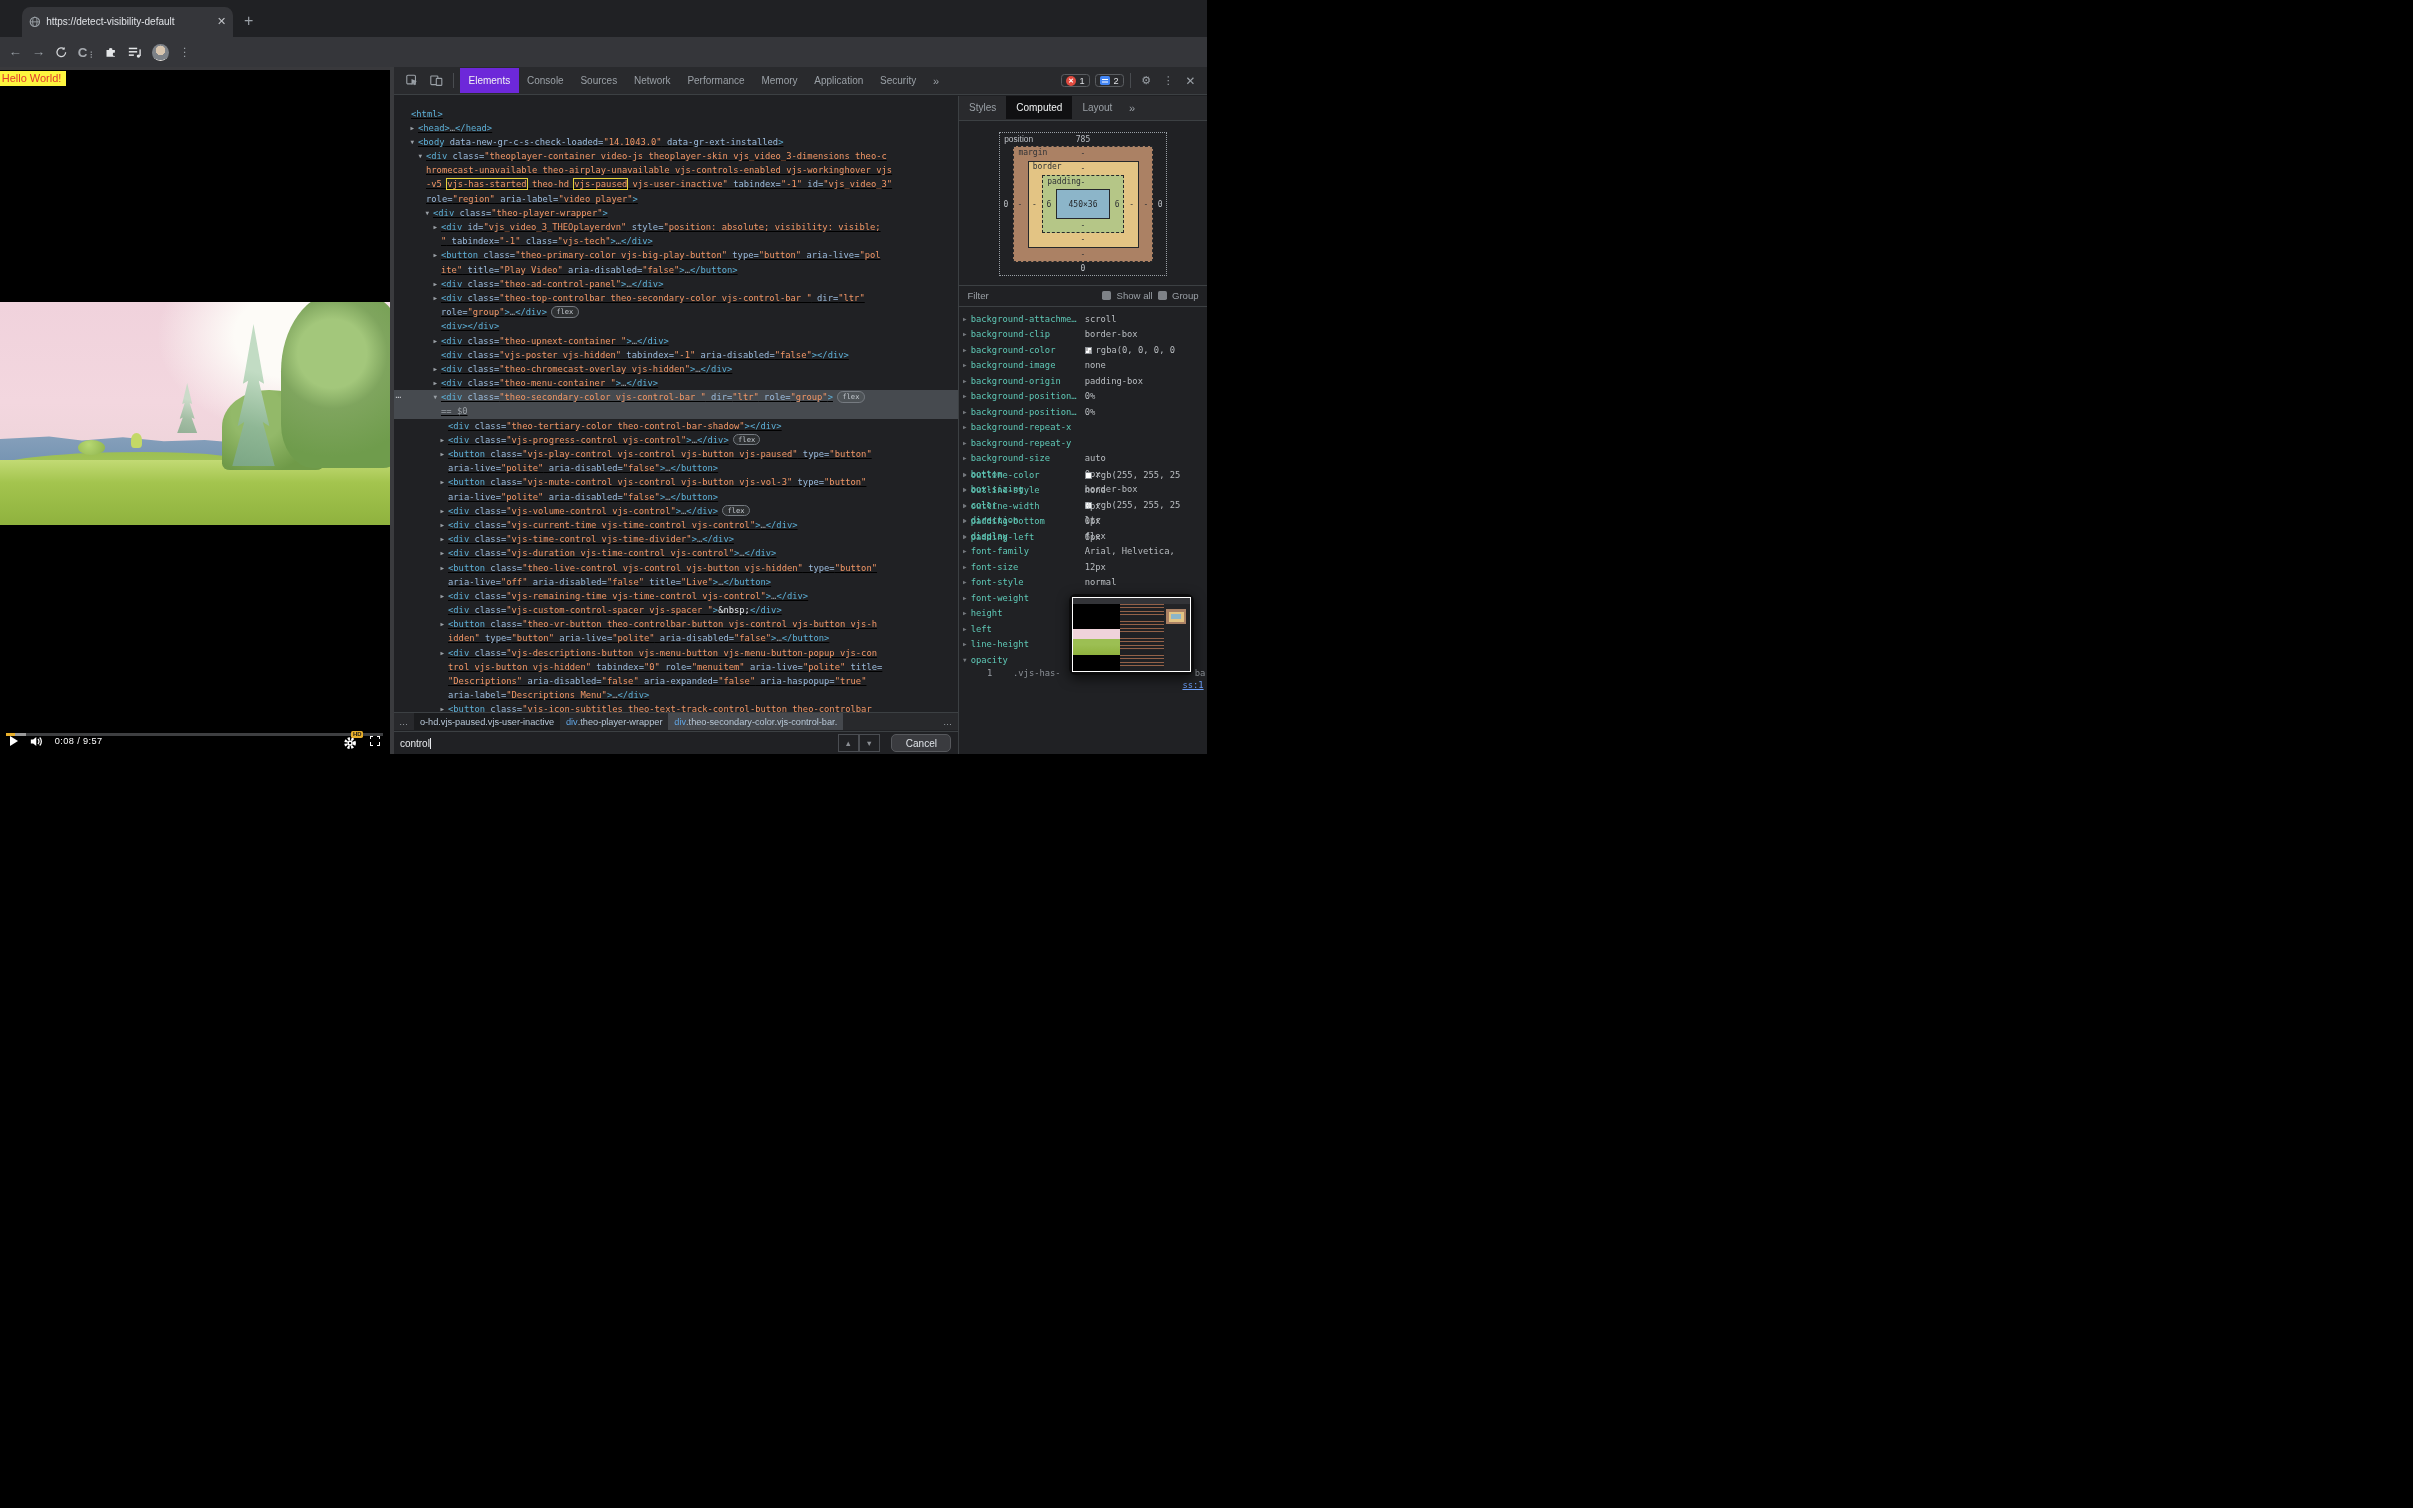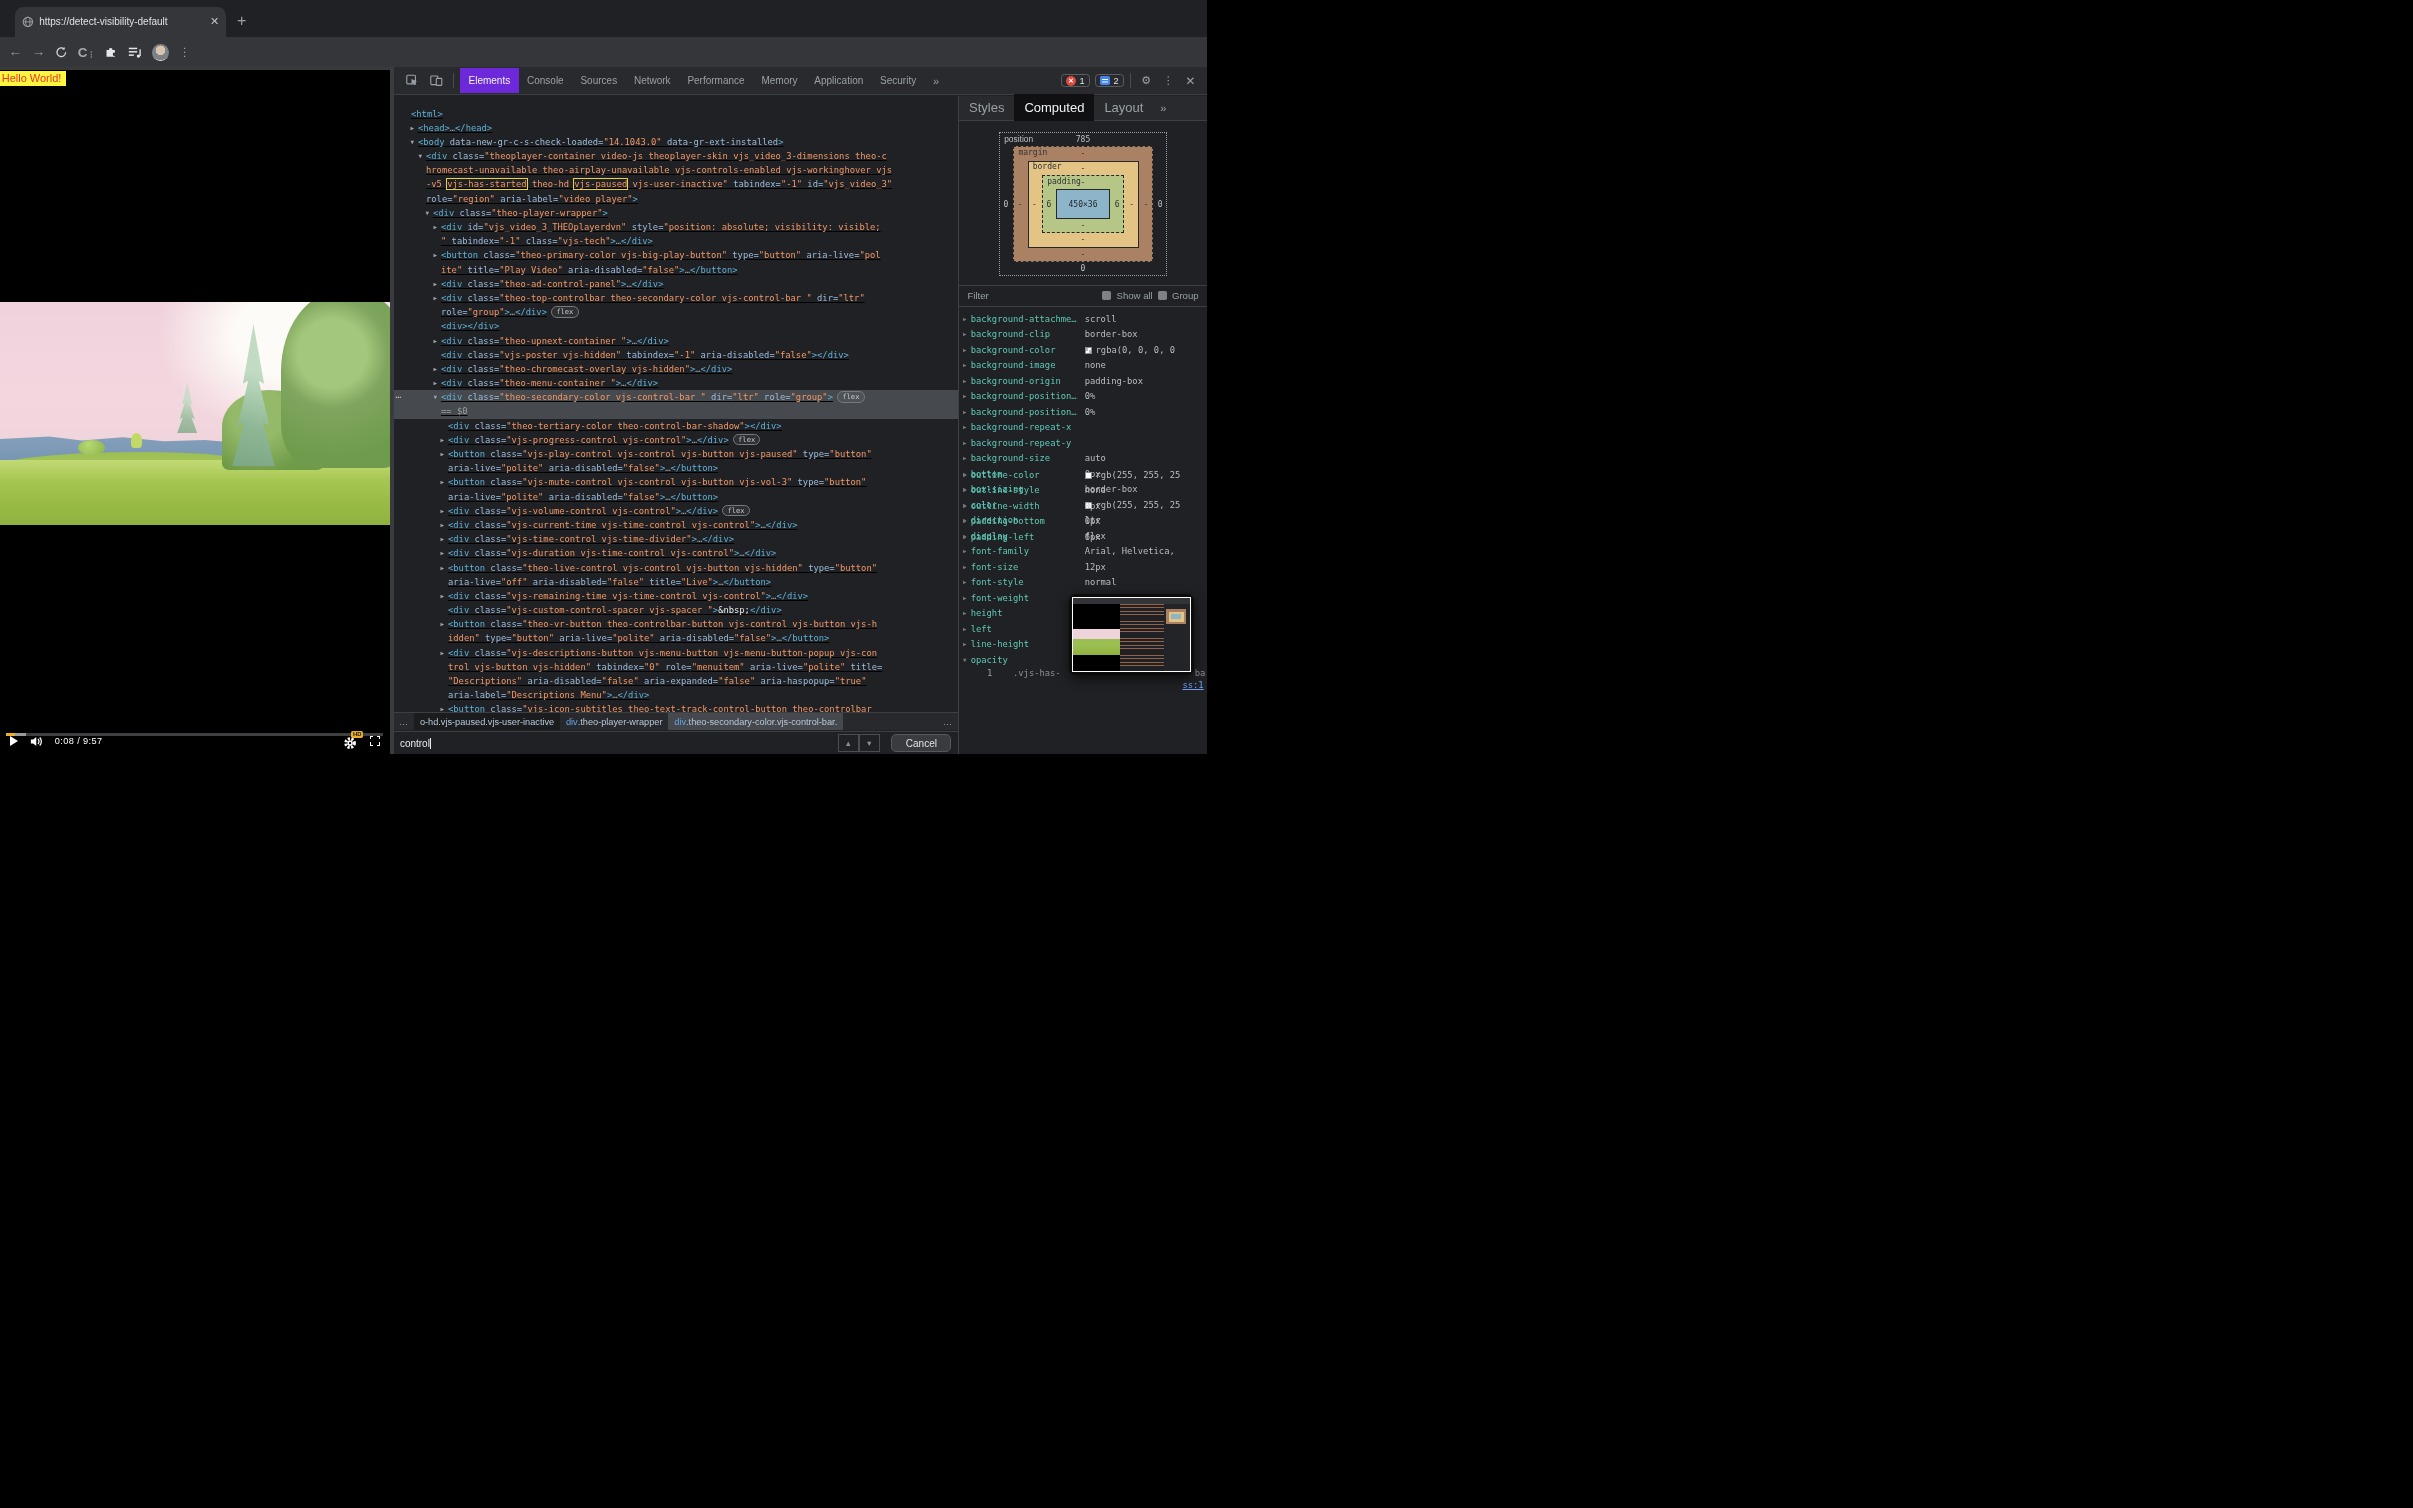--- a/index.html
+++ b/index.html
@@ -1,21 +1,21 @@
 <!DOCTYPE html>
 <html style="font-size:13.4px"><head>
 <meta charset="utf-8">
 <style>
   * { margin:0; padding:0; box-sizing:border-box; }
   html,body { background:#000; }
   #screen { position:relative; width:1207px; height:754px; overflow:hidden;
     background:#202124; font-family:"Liberation Sans", sans-serif; }
 
   
-  #tabstrip { position:absolute; left:9px; top:0; width:1207px; height:37px; background:#202124; }
+  #tabstrip { position:absolute; left:16px; top:0; width:1207px; height:37px; background:#202124; }
   .tab { position:absolute; left:5.9px; top:6.7px; width:211px; height:30px; background:#35363a;
     border-radius:8.4px 8.4px 0 0; display:flex; align-items:center; padding:0 6.7px; gap:5.9px; }
   .tab-title { color:#dfe1e5; font-size:10px; white-space:nowrap; overflow:hidden; flex:1;
     -webkit-mask-image:linear-gradient(90deg,#000 85%,transparent); }
   .tab-close { color:#c0c3c7; font-size:11px; cursor:default; }
   .newtab { position:absolute; left:228px; top:11.7px; color:#9aa0a6; font-size:16px; line-height:18.4px; }
 
   #toolbar { position:absolute; left:0; top:37px; width:1207px; height:30px; background:#35363a;
     display:flex; align-items:center; padding:0 8.4px; gap:10px; }
   .navic { color:#9aa0a6; font-size:13.4px; line-height:13.4px; }
@@ -119,21 +119,21 @@
   .squery { flex:1; color:#e8eaed; font-size:10px; padding-left:5.9px; }
   .caret { display:inline-block; width:0.8px; height:11px; background:#e8eaed; vertical-align:-1.7px; }
   .snav { width:21px; height:17.6px; border:0.8px solid #4a4d52; display:flex; align-items:center;
     justify-content:center; color:#8a8e93; font-size:7.5px; }
   .cancelbtn { margin:0 6.7px 0 11.7px; background:#3a3b3f; border:0.8px solid #56585c; border-radius:5px;
     color:#dfe3e8; font-size:10px; padding:2.5px 13.4px; }
 
   
   #sidebar { position:absolute; left:564px; top:28.5px; width:249px; height:659px; border-left:0.8px solid #3c4043; }
   #side-tabs { height:25px; background:#292a2d; border-bottom:0.8px solid #3c4043; display:flex; align-items:center; }
-  .side-tab { color:#9aa0a6; font-size:13px; padding:5.9px 10px 6.7px; }
+  .side-tab { color:#9aa0a6; font-size:10px; padding:5.9px 10px 6.7px; }
   .side-tab.sel { background:#101012; color:#f1f3f4; }
 
   .bm { position:relative; width:168px; height:144px; margin:11.7px auto 0;
     font-family:"DejaVu Sans Mono", monospace; font-size:8px; color:#bdc1c6; }
   .ring { position:absolute; }
   .ring .lbl { position:absolute; left:4.2px; top:0.8px; }
   .ring .tv { position:absolute; top:0; left:0; width:100%; text-align:center; line-height:13.4px; }
   .ring .bv { position:absolute; bottom:0; left:0; width:100%; text-align:center; line-height:13.4px; }
   .ring .lv { position:absolute; left:3.4px; top:50%; transform:translateY(-50%); }
   .ring .rv { position:absolute; right:3.4px; top:50%; transform:translateY(-50%); }

